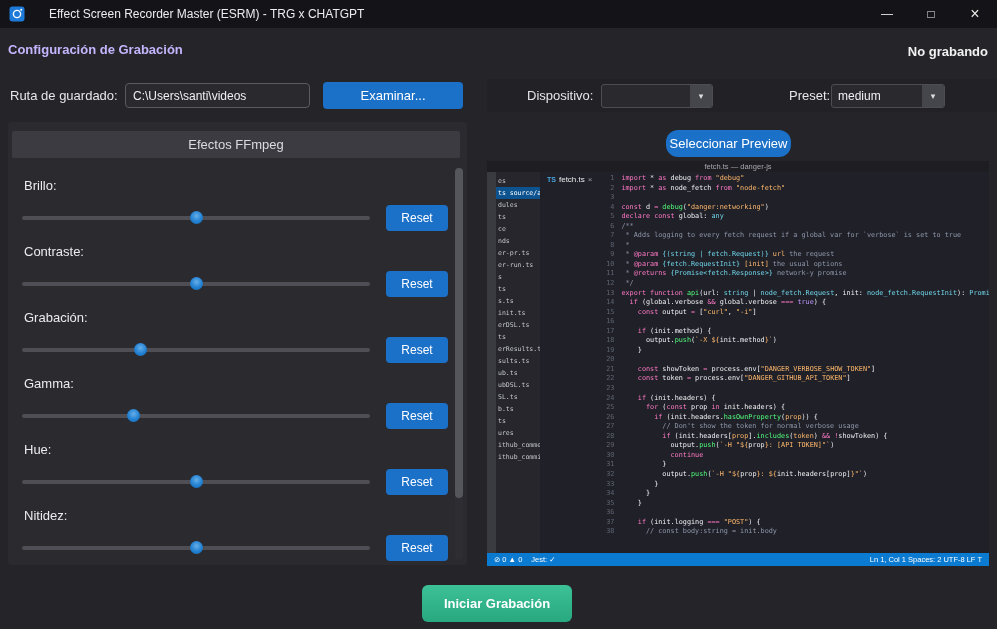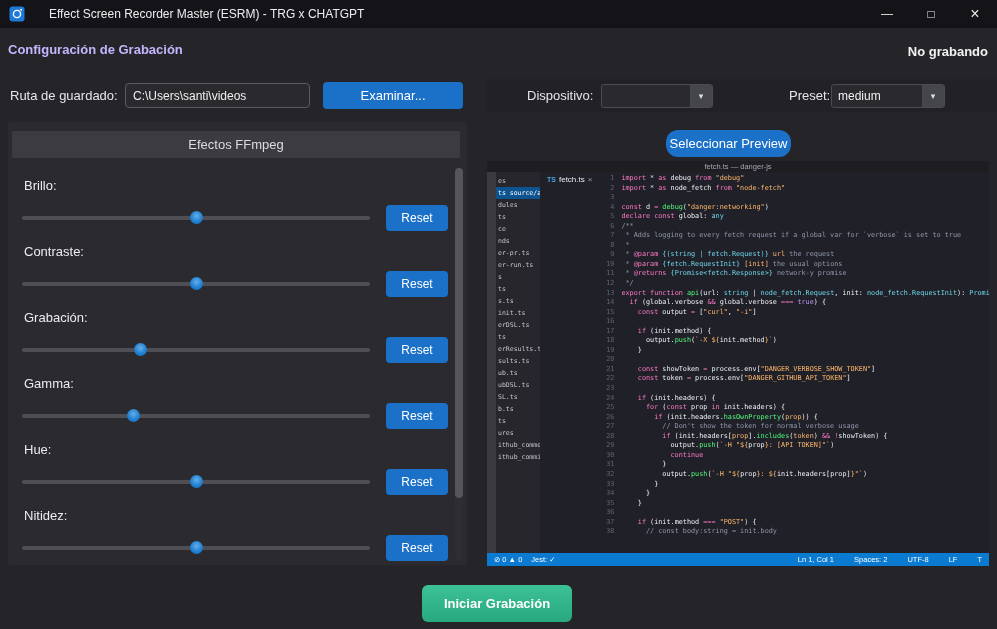--- a/index.html
+++ b/index.html
@@ -54,21 +54,21 @@
   .tab-badge{color:#4aa3e0;font-weight:bold;font-size:7px}
   .tab-close{color:#9a9aa2;font-size:8px}
   .vs-code{flex:1;overflow:hidden;padding-top:2px}
   .cl{display:flex;height:9.55px;line-height:9.55px;font-family:"DejaVu Sans Mono",monospace;font-size:6.8px;white-space:pre}
   .ln{width:15px;text-align:right;color:#5c6370;margin-right:7px;flex:none}
   .lc{flex:1;overflow:hidden}
   .tok-k{color:#ff79c6}.tok-o{color:#ff79c6}.tok-s{color:#ffb86c}.tok-c{color:#8f97ab}
   .tok-f{color:#50fa7b}.tok-t{color:#6fd3e8}.tok-n{color:#bd93f9}.tok-p{color:#eef0f4}
   .vs-statusbar{position:absolute;left:0;right:0;bottom:0;height:13px;background:#0b7ad1;display:flex;align-items:center;padding:0 7px;font-size:7.5px;color:#fff}
   .sb-left{display:flex;gap:9px}
-  .sb-right{margin-left:auto;display:flex;gap:20px}
+  .sb-right{margin-left:auto;display:flex;gap:2px}
 
   .record-btn{position:absolute;left:422px;top:585px;width:150px;height:37px;background:linear-gradient(#3dc197,#28a87e);border:none;border-radius:6px;color:#fff;font-size:13px;font-weight:bold;font-family:Liberation Sans, sans-serif}
 </style>
 </head>
 <body>
 
 <div class="titlebar">
   <span class="app-icon">
     <svg width="16" height="16" viewBox="0 0 16 16">
         <rect x="0.5" y="0.5" width="15" height="15" rx="3" fill="#1d7ad9"></rect>
@@ -235,21 +235,21 @@
           <div class="cl"><span class="ln">27</span><span class="lc"><span class="tok-p">          </span><span class="tok-c">// Don't show the token for normal verbose usage</span></span></div>
           <div class="cl"><span class="ln">28</span><span class="lc"><span class="tok-p">          </span><span class="tok-k">if</span><span class="tok-p"> (init.headers[</span><span class="tok-s">prop</span><span class="tok-p">].</span><span class="tok-f">includes</span><span class="tok-p">(</span><span class="tok-s">token</span><span class="tok-p">) </span><span class="tok-o">&amp;&amp;</span><span class="tok-p"> </span><span class="tok-o">!</span><span class="tok-p">showToken) {</span></span></div>
           <div class="cl"><span class="ln">29</span><span class="lc"><span class="tok-p">            output.</span><span class="tok-f">push</span><span class="tok-p">(</span><span class="tok-s">`-H "${</span><span class="tok-p">prop</span><span class="tok-s">}: [API TOKEN]"`</span><span class="tok-p">)</span></span></div>
           <div class="cl"><span class="ln">30</span><span class="lc"><span class="tok-p">            </span><span class="tok-k">continue</span></span></div>
           <div class="cl"><span class="ln">31</span><span class="lc"><span class="tok-p">          }</span></span></div>
           <div class="cl"><span class="ln">32</span><span class="lc"><span class="tok-p">          output.</span><span class="tok-f">push</span><span class="tok-p">(</span><span class="tok-s">`-H "${</span><span class="tok-p">prop</span><span class="tok-s">}: ${</span><span class="tok-p">init.headers[prop]</span><span class="tok-s">}"`</span><span class="tok-p">)</span></span></div>
           <div class="cl"><span class="ln">33</span><span class="lc"><span class="tok-p">        }</span></span></div>
           <div class="cl"><span class="ln">34</span><span class="lc"><span class="tok-p">      }</span></span></div>
           <div class="cl"><span class="ln">35</span><span class="lc"><span class="tok-p">    }</span></span></div>
           <div class="cl"><span class="ln">36</span><span class="lc"></span></div>
-          <div class="cl"><span class="ln">37</span><span class="lc"><span class="tok-p">    </span><span class="tok-k">if</span><span class="tok-p"> (init.method </span><span class="tok-o">===</span><span class="tok-p"> </span><span class="tok-s">"POST"</span><span class="tok-p">) {</span></span></div>
+          <div class="cl"><span class="ln">37</span><span class="lc"><span class="tok-p">    </span><span class="tok-k">if</span><span class="tok-p"> (init.logging </span><span class="tok-o">===</span><span class="tok-p"> </span><span class="tok-s">"POST"</span><span class="tok-p">) {</span></span></div>
           <div class="cl"><span class="ln">38</span><span class="lc"><span class="tok-p">      </span><span class="tok-c">// const body:string = init.body</span></span></div>
         </div>
     </div>
   </div>
   <div class="vs-statusbar">
     <div class="sb-left">
         <span>⊘ 0 ▲ 0</span>
         <span>Jest: ✓</span>
       </div>
     <div class="sb-right">

